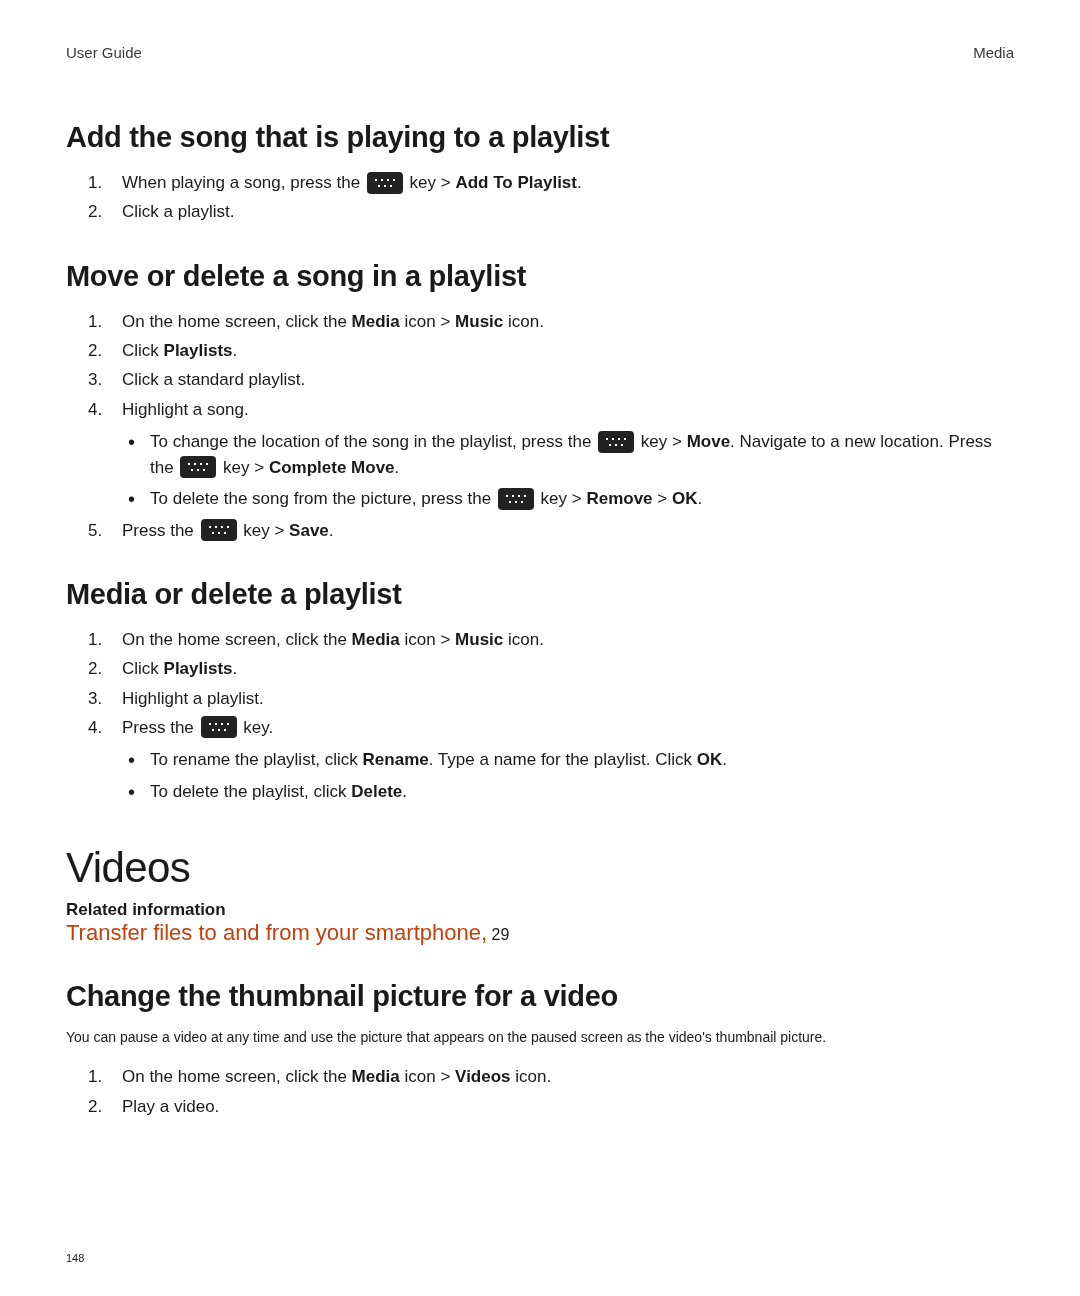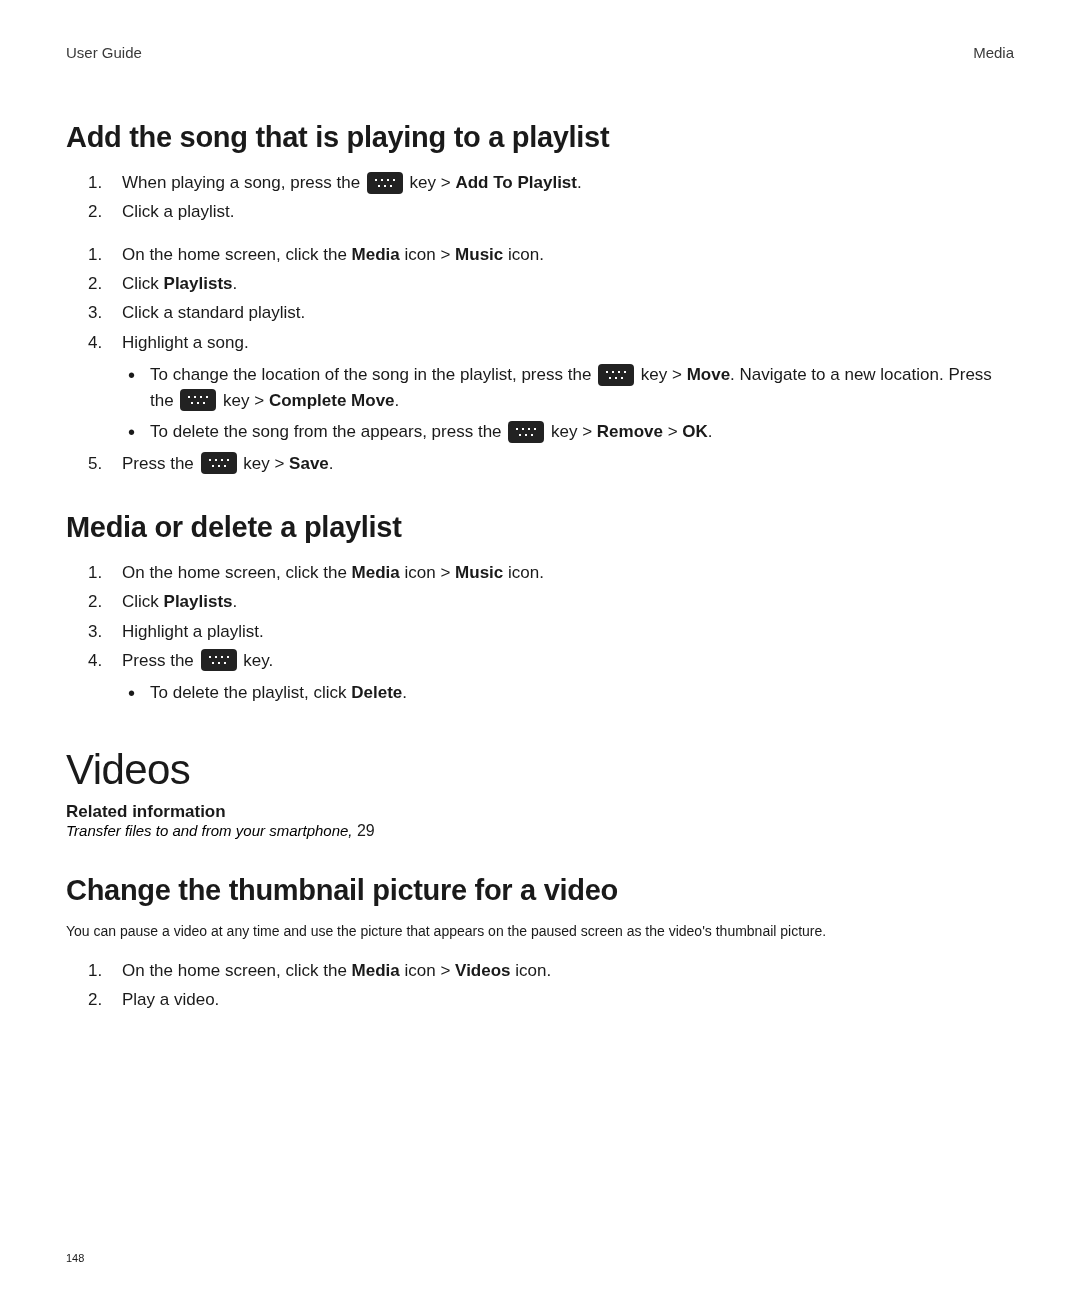--- a/index.html
+++ b/index.html
@@ -100,21 +100,21 @@
     background:
       radial-gradient(circle at 3px 2px,  #fff 1.3px, transparent 1.5px),
       radial-gradient(circle at 9px 2px,  #fff 1.3px, transparent 1.5px),
       radial-gradient(circle at 15px 2px, #fff 1.3px, transparent 1.5px),
       radial-gradient(circle at 21px 2px, #fff 1.3px, transparent 1.5px),
       radial-gradient(circle at 6px 8px,  #fff 1.3px, transparent 1.5px),
       radial-gradient(circle at 12px 8px, #fff 1.3px, transparent 1.5px),
       radial-gradient(circle at 18px 8px, #fff 1.3px, transparent 1.5px);
   }
   .related-label { font-weight: 700; font-size: 17px; margin-top: 8px; }
-  .link { color: #000000; font-size: 15px; font-style: italic; }
+  .link { color: #c2410c; font-size: 22px; }
   .bodytext { font-size: 14px; line-height: 1.5; margin: 6px 0 12px 0; }
   .page-number {
     position: absolute;
     left: 66px;
     bottom: 32px;
     font-size: 11px;
   }
 </style>
 </head>
 <body>
@@ -127,55 +127,59 @@
   </div>
 
   <h2 class="section">Add the song that is playing to a playlist</h2>
   <ol class="steps">
     <li>
       <span>When playing a song, press the </span><span class="bb-icon"></span><span> key &gt; </span><b>Add To Playlist</b><span>.</span>
     </li>
     <li><span>Click a playlist.</span></li>
   </ol>
 
+  <h2 class="section">Move or delete a song in a playlist</h2>
   <ol class="steps">
     <li>
       <span>On the home screen, click the </span><b>Media</b><span> icon &gt; </span><b>Music</b><span> icon.</span>
     </li>
     <li>
       <span>Click </span><b>Playlists</b><span>.</span>
     </li>
     <li><span>Click a standard playlist.</span></li>
     <li><span>Highlight a song.</span>
       <ul class="bullets indent">
         <li>
           <span>To change the location of the song in the playlist, press the </span><span class="bb-icon"></span><span> key &gt; </span><b>Move</b><span>. Navigate to a new location. Press the </span><span class="bb-icon"></span><span> key &gt; </span><b>Complete Move</b><span>.</span>
         </li>
         <li>
-          <span>To delete the song from the appears, press the </span><span class="bb-icon"></span><span> key &gt; </span><b>Remove</b><span> &gt; </span><b>OK</b><span>.</span>
+          <span>To delete the song from the picture, press the </span><span class="bb-icon"></span><span> key &gt; </span><b>Remove</b><span> &gt; </span><b>OK</b><span>.</span>
         </li>
       </ul>
     </li>
     <li>
       <span>Press the </span><span class="bb-icon"></span><span> key &gt; </span><b>Save</b><span>.</span>
     </li>
   </ol>
 
   <h2 class="section">Media or delete a playlist</h2>
   <ol class="steps">
     <li>
       <span>On the home screen, click the </span><b>Media</b><span> icon &gt; </span><b>Music</b><span> icon.</span>
     </li>
     <li>
       <span>Click </span><b>Playlists</b><span>.</span>
     </li>
     <li><span>Highlight a playlist.</span></li>
     <li>
       <span>Press the </span><span class="bb-icon"></span><span> key.</span>
       <ul class="bullets indent">
+        <li>
+          <span>To rename the playlist, click </span><b>Rename</b><span>. Type a name for the playlist. Click </span><b>OK</b><span>.</span>
+        </li>
         <li>
           <span>To delete the playlist, click </span><b>Delete</b><span>.</span>
         </li>
       </ul>
     </li>
   </ol>
 
   <h1 class="big">Videos</h1>
   <div class="related-label">Related information</div>
   <div>

